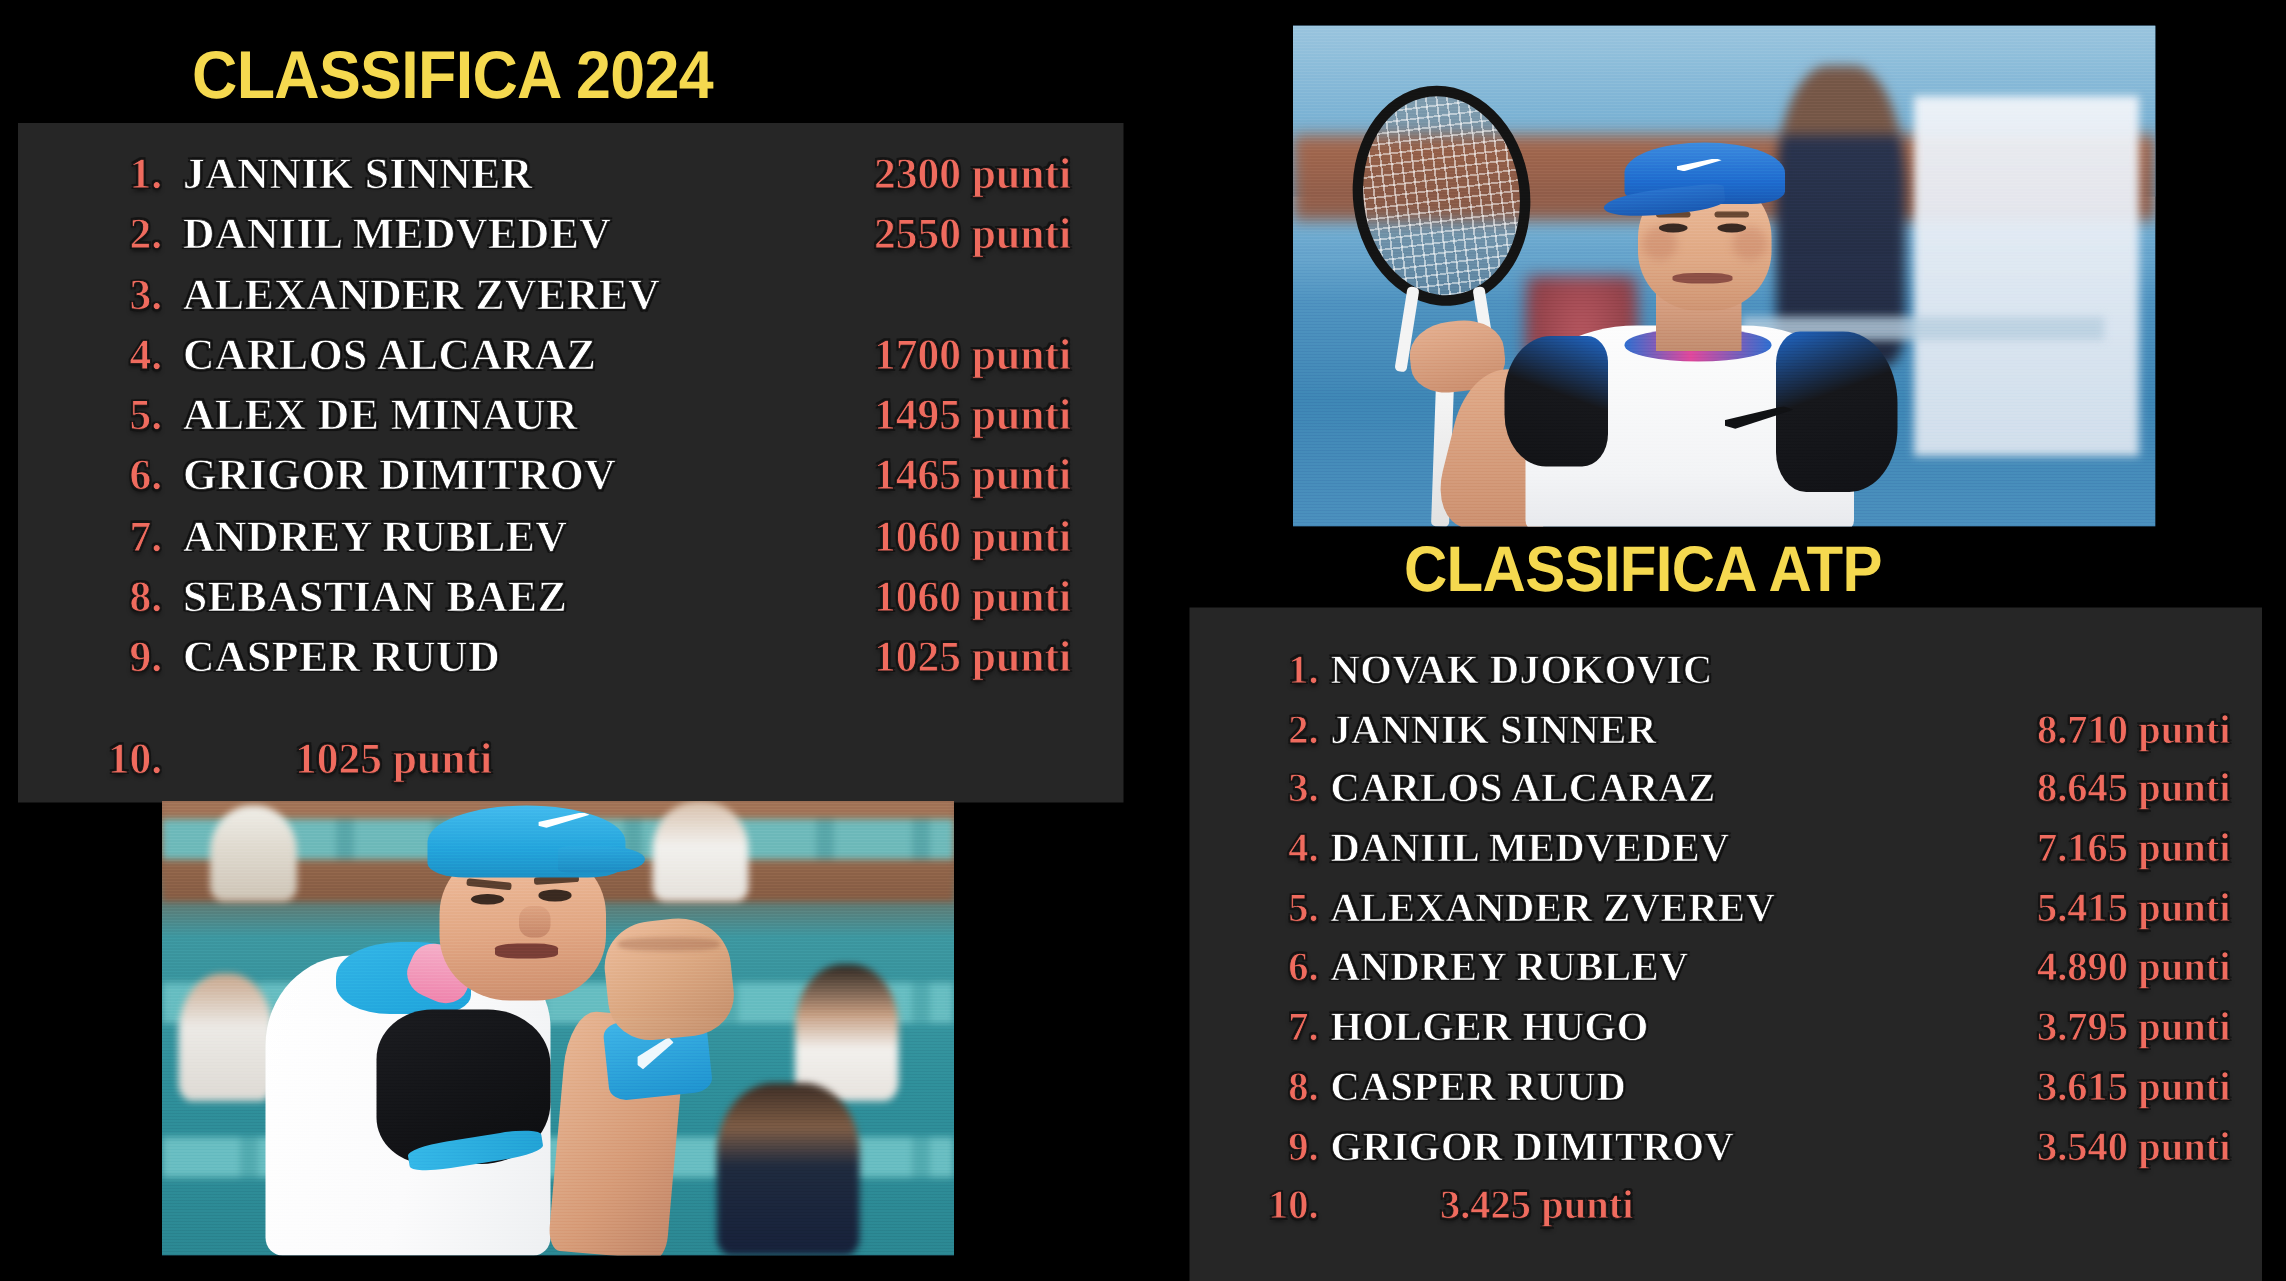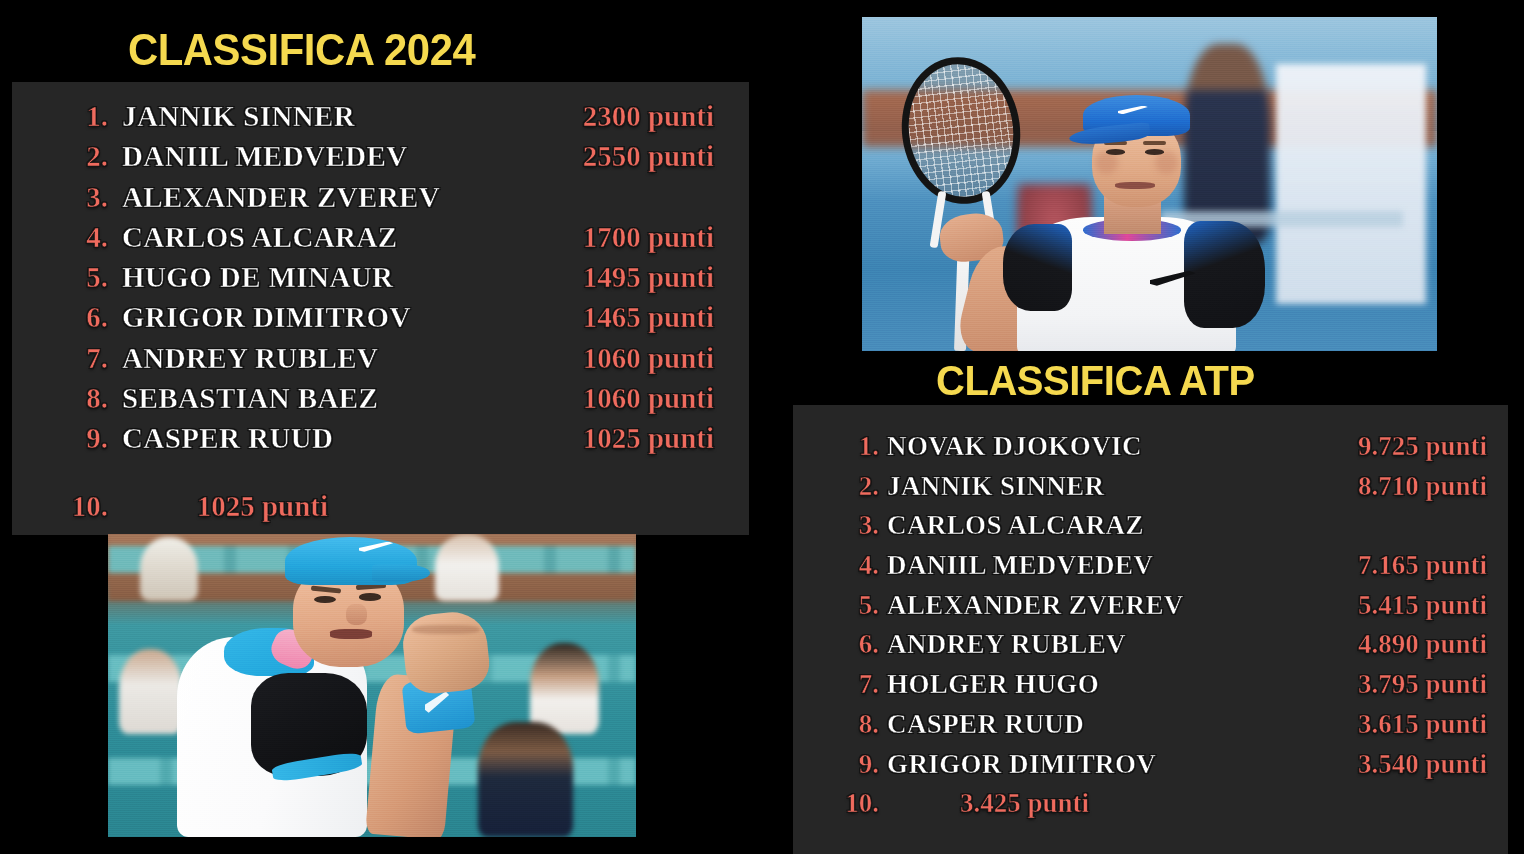--- a/index.html
+++ b/index.html
@@ -386,21 +386,21 @@
           <span class="rank-num">3.</span>
           <span class="rank-name">ALEXANDER ZVEREV</span>
         </div>
         <div class="rank-row">
           <span class="rank-num">4.</span>
           <span class="rank-name">CARLOS ALCARAZ</span>
           <span class="rank-points">1700 punti</span>
         </div>
         <div class="rank-row">
           <span class="rank-num">5.</span>
-          <span class="rank-name">HUGO DE MINAUR</span>
+          <span class="rank-name">ALEX DE MINAUR</span>
           <span class="rank-points">1495 punti</span>
         </div>
         <div class="rank-row">
           <span class="rank-num">6.</span>
           <span class="rank-name">GRIGOR DIMITROV</span>
           <span class="rank-points">1465 punti</span>
         </div>
         <div class="rank-row">
           <span class="rank-num">7.</span>
           <span class="rank-name">ANDREY RUBLEV</span>
@@ -457,30 +457,30 @@
     <div class="ph-layer pa-grain"></div>
   </div>
 
   <div class="heading" id="title-atp">CLASSIFICA ATP</div>
 
   <div class="panel" id="panel-atp">
     <div class="rank-list" id="list-atp">
         <div class="rank-row">
           <span class="rank-num">1.</span>
           <span class="rank-name">NOVAK DJOKOVIC</span>
-          <span class="rank-points">9.725 punti</span>
         </div>
         <div class="rank-row">
           <span class="rank-num">2.</span>
           <span class="rank-name">JANNIK SINNER</span>
           <span class="rank-points">8.710 punti</span>
         </div>
         <div class="rank-row">
           <span class="rank-num">3.</span>
           <span class="rank-name">CARLOS ALCARAZ</span>
+          <span class="rank-points">8.645 punti</span>
         </div>
         <div class="rank-row">
           <span class="rank-num">4.</span>
           <span class="rank-name">DANIIL MEDVEDEV</span>
           <span class="rank-points">7.165 punti</span>
         </div>
         <div class="rank-row">
           <span class="rank-num">5.</span>
           <span class="rank-name">ALEXANDER ZVEREV</span>
           <span class="rank-points">5.415 punti</span>

